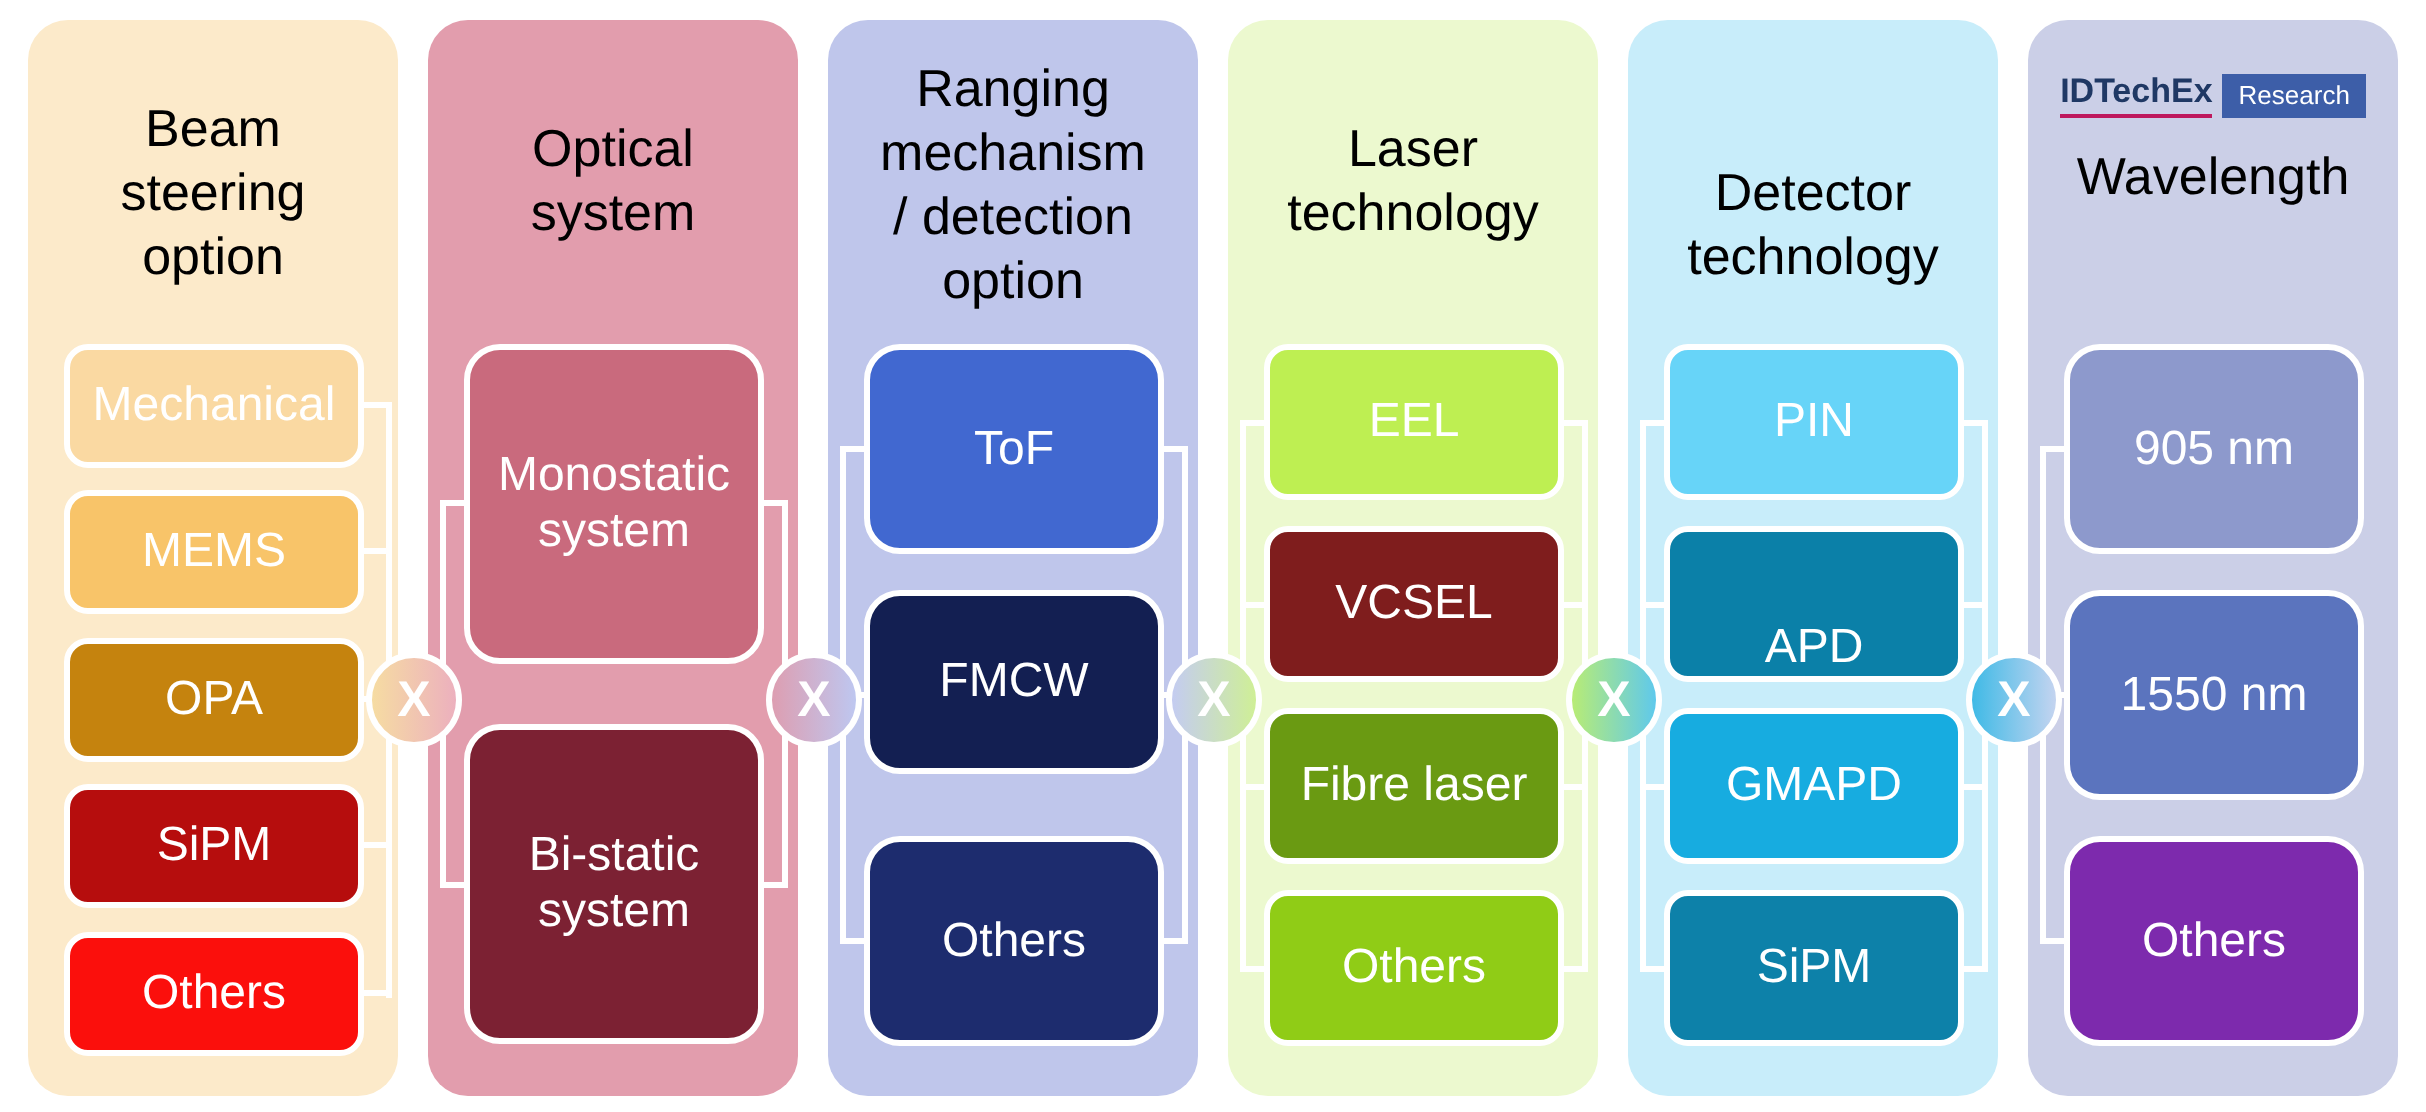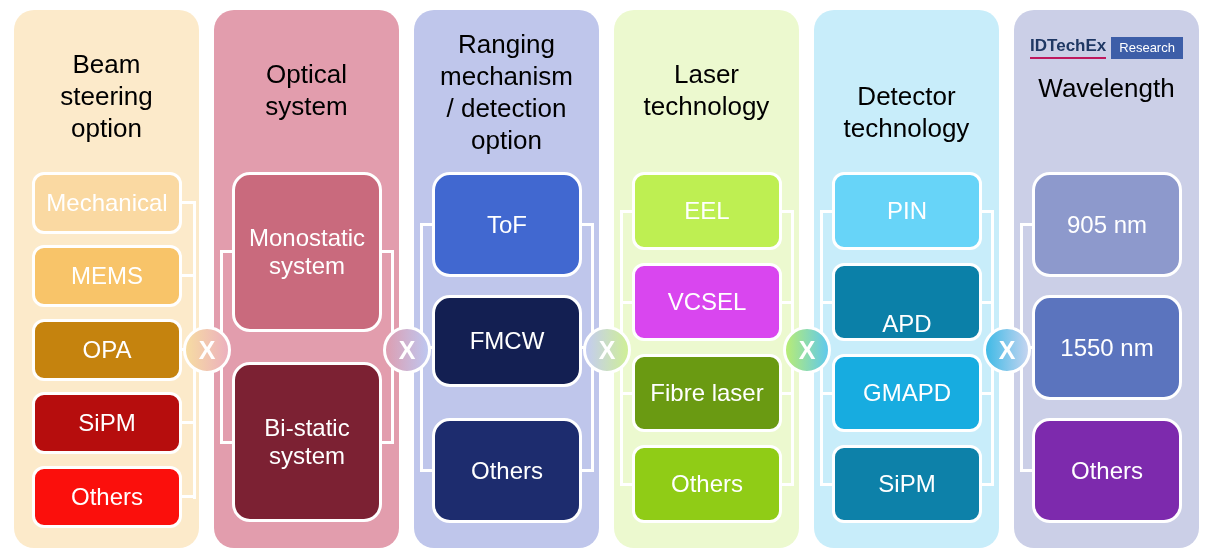--- a/index.html
+++ b/index.html
@@ -93,21 +93,21 @@
       <div class="tick" style="left:168px;width:12px;top:213px;"></div>
       <div class="tick" style="left:168px;width:12px;top:336px;"></div>
       <div class="tick" style="left:168px;width:12px;top:459px;"></div>
     </div>
   </div>
 
   <div class="col" style="left: 614px; background: rgb(236, 249, 207);">
     <div class="col-title" style="top:48px;">Laser
 technology</div>
     <div class="obox" style="top: 162px; height: 78px; background: rgb(190, 239, 82);"><span>EEL</span></div>
-    <div class="obox" style="top: 253px; height: 78px; background: #d946ef;"><span>VCSEL</span></div>
+    <div class="obox" style="top: 253px; height: 78px; background: #7f1d1d;"><span>VCSEL</span></div>
     <div class="obox" style="top: 344px; height: 78px; background: rgb(106, 154, 18);"><span>Fibre laser</span></div>
     <div class="obox" style="top: 435px; height: 78px; background: rgb(144, 204, 22);"><span>Others</span></div>
     <div>
       <div class="vline" style="left:6px;top:200px;height:276px;"></div>
       <div class="tick" style="left:6px;width:12px;top:200px;"></div>
       <div class="tick" style="left:6px;width:12px;top:291px;"></div>
       <div class="tick" style="left:6px;width:12px;top:382px;"></div>
       <div class="tick" style="left:6px;width:12px;top:473px;"></div>
     </div>
     <div>

